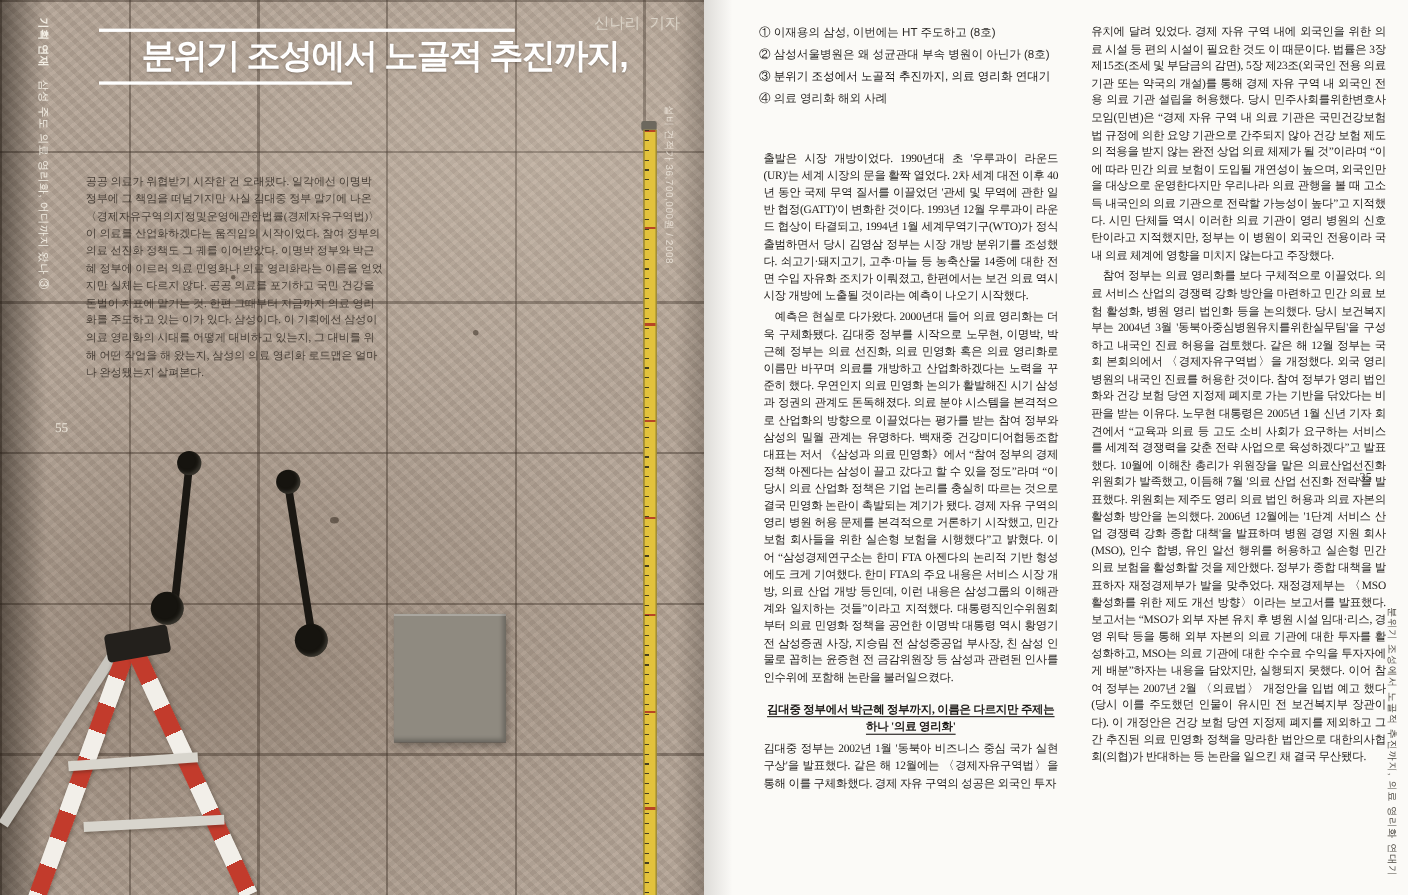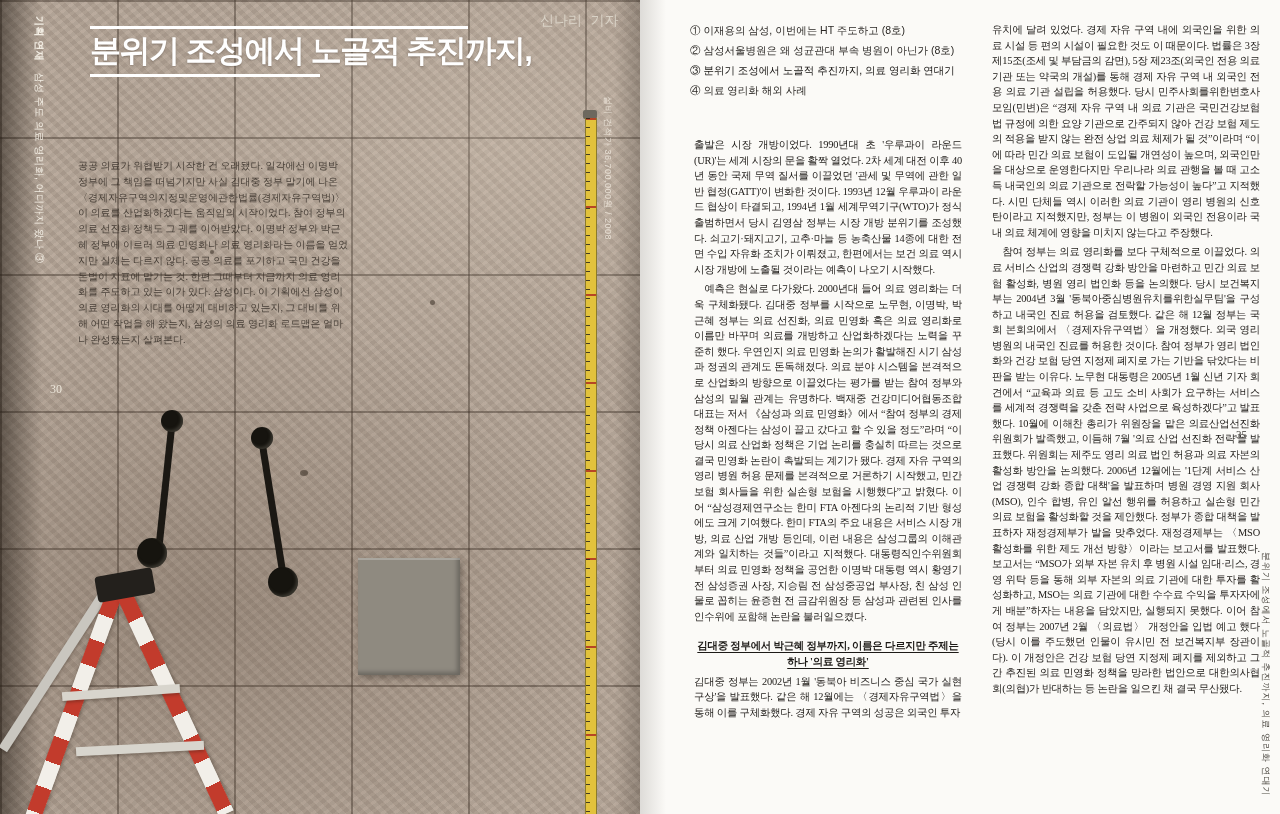--- a/index.html
+++ b/index.html
@@ -18,21 +18,21 @@
       repeating-linear-gradient(45deg, rgba(255,255,255,0.05) 0 5px, rgba(0,0,0,0.045) 5px 10px),
       repeating-linear-gradient(-37deg, rgba(255,230,210,0.05) 0 3px, rgba(40,30,20,0.04) 3px 7px);
   }
   .spine-text{position:absolute;left:46px;top:16px;transform:rotate(90deg);transform-origin:0 0;
     white-space:nowrap;font-family:"Liberation Sans",sans-serif;font-size:10px;
     color:#f2ede3;letter-spacing:0.5px;}
   .spine-text .b{font-weight:bold;margin-right:8px;}
   .byline{position:absolute;left:540px;top:12px;font-family:Liberation Mono, monospace;
     font-size:14px;color:#d9d2c6;}
   .title-block{position:absolute;left:90px;top:26px;width:480px;color:#fff;
-    font-family:"Liberation Sans",sans-serif;font-weight:bold;}
+    font-family:"Liberation Sans",sans-serif;font-weight:bold;text-align:right;}
   .rule{background:#fff;height:3px;}
   .rule-top{width:378px;margin-bottom:5px;}
   .rule-mid{width:230px;margin:6px 0 5px 0;}
   .title-l1,.title-l2{font-size:31px;letter-spacing:-1.5px;line-height:1.1;
     text-shadow:0 1px 2px rgba(60,50,40,0.35);}
   .intro{position:absolute;left:78px;top:158px;width:272px;font-size:10px;line-height:15.8px;
     color:rgba(52,45,38,0.85);}
   .page-num-left{position:absolute;left:50px;top:382px;font-size:12px;color:#ece6da;}
   
   .tape{position:absolute;left:585px;top:118px;width:10px;height:696px;background:#e2c23c;
@@ -110,21 +110,21 @@
     <div class="byline">신나리 기자</div>
 
     <div class="title-block">
       <div class="rule rule-top"></div>
       <div class="title-l1">분위기 조성에서 노골적 추진까지,</div>
       <div class="rule rule-mid"></div>
     </div>
 
     <div class="intro">공공 의료가 위협받기 시작한 건 오래됐다. 일각에선 이명박 정부에 그 책임을 떠넘기지만 사실 김대중 정부 말기에 나온 〈경제자유구역의지정및운영에관한법률(경제자유구역법)〉이 의료를 산업화하겠다는 움직임의 시작이었다. 참여 정부의 의료 선진화 정책도 그 궤를 이어받았다. 이명박 정부와 박근혜 정부에 이르러 의료 민영화나 의료 영리화라는 이름을 얻었지만 실체는 다르지 않다. 공공 의료를 포기하고 국민 건강을 돈벌이 지표에 맡기는 것. 한편 그때부터 지금까지 의료 영리화를 주도하고 있는 이가 있다. 삼성이다. 이 기획에선 삼성이 의료 영리화의 시대를 어떻게 대비하고 있는지, 그 대비를 위해 어떤 작업을 해 왔는지, 삼성의 의료 영리화 로드맵은 얼마나 완성됐는지 살펴본다.</div>
 
-    <div class="page-num-left">30</div>
+    <div class="page-num-left">55</div>
 
     <div class="tape-tip"></div>
     <div class="tape"></div>
     <div class="photo-caption">설비 견적가 36,700,000원 / 2008</div>
 
     <div class="gray-tile"></div>
 
     <div class="stem stem-1"></div>
     <div class="stem stem-2"></div>
     <div class="wheel wheel-3"></div>

